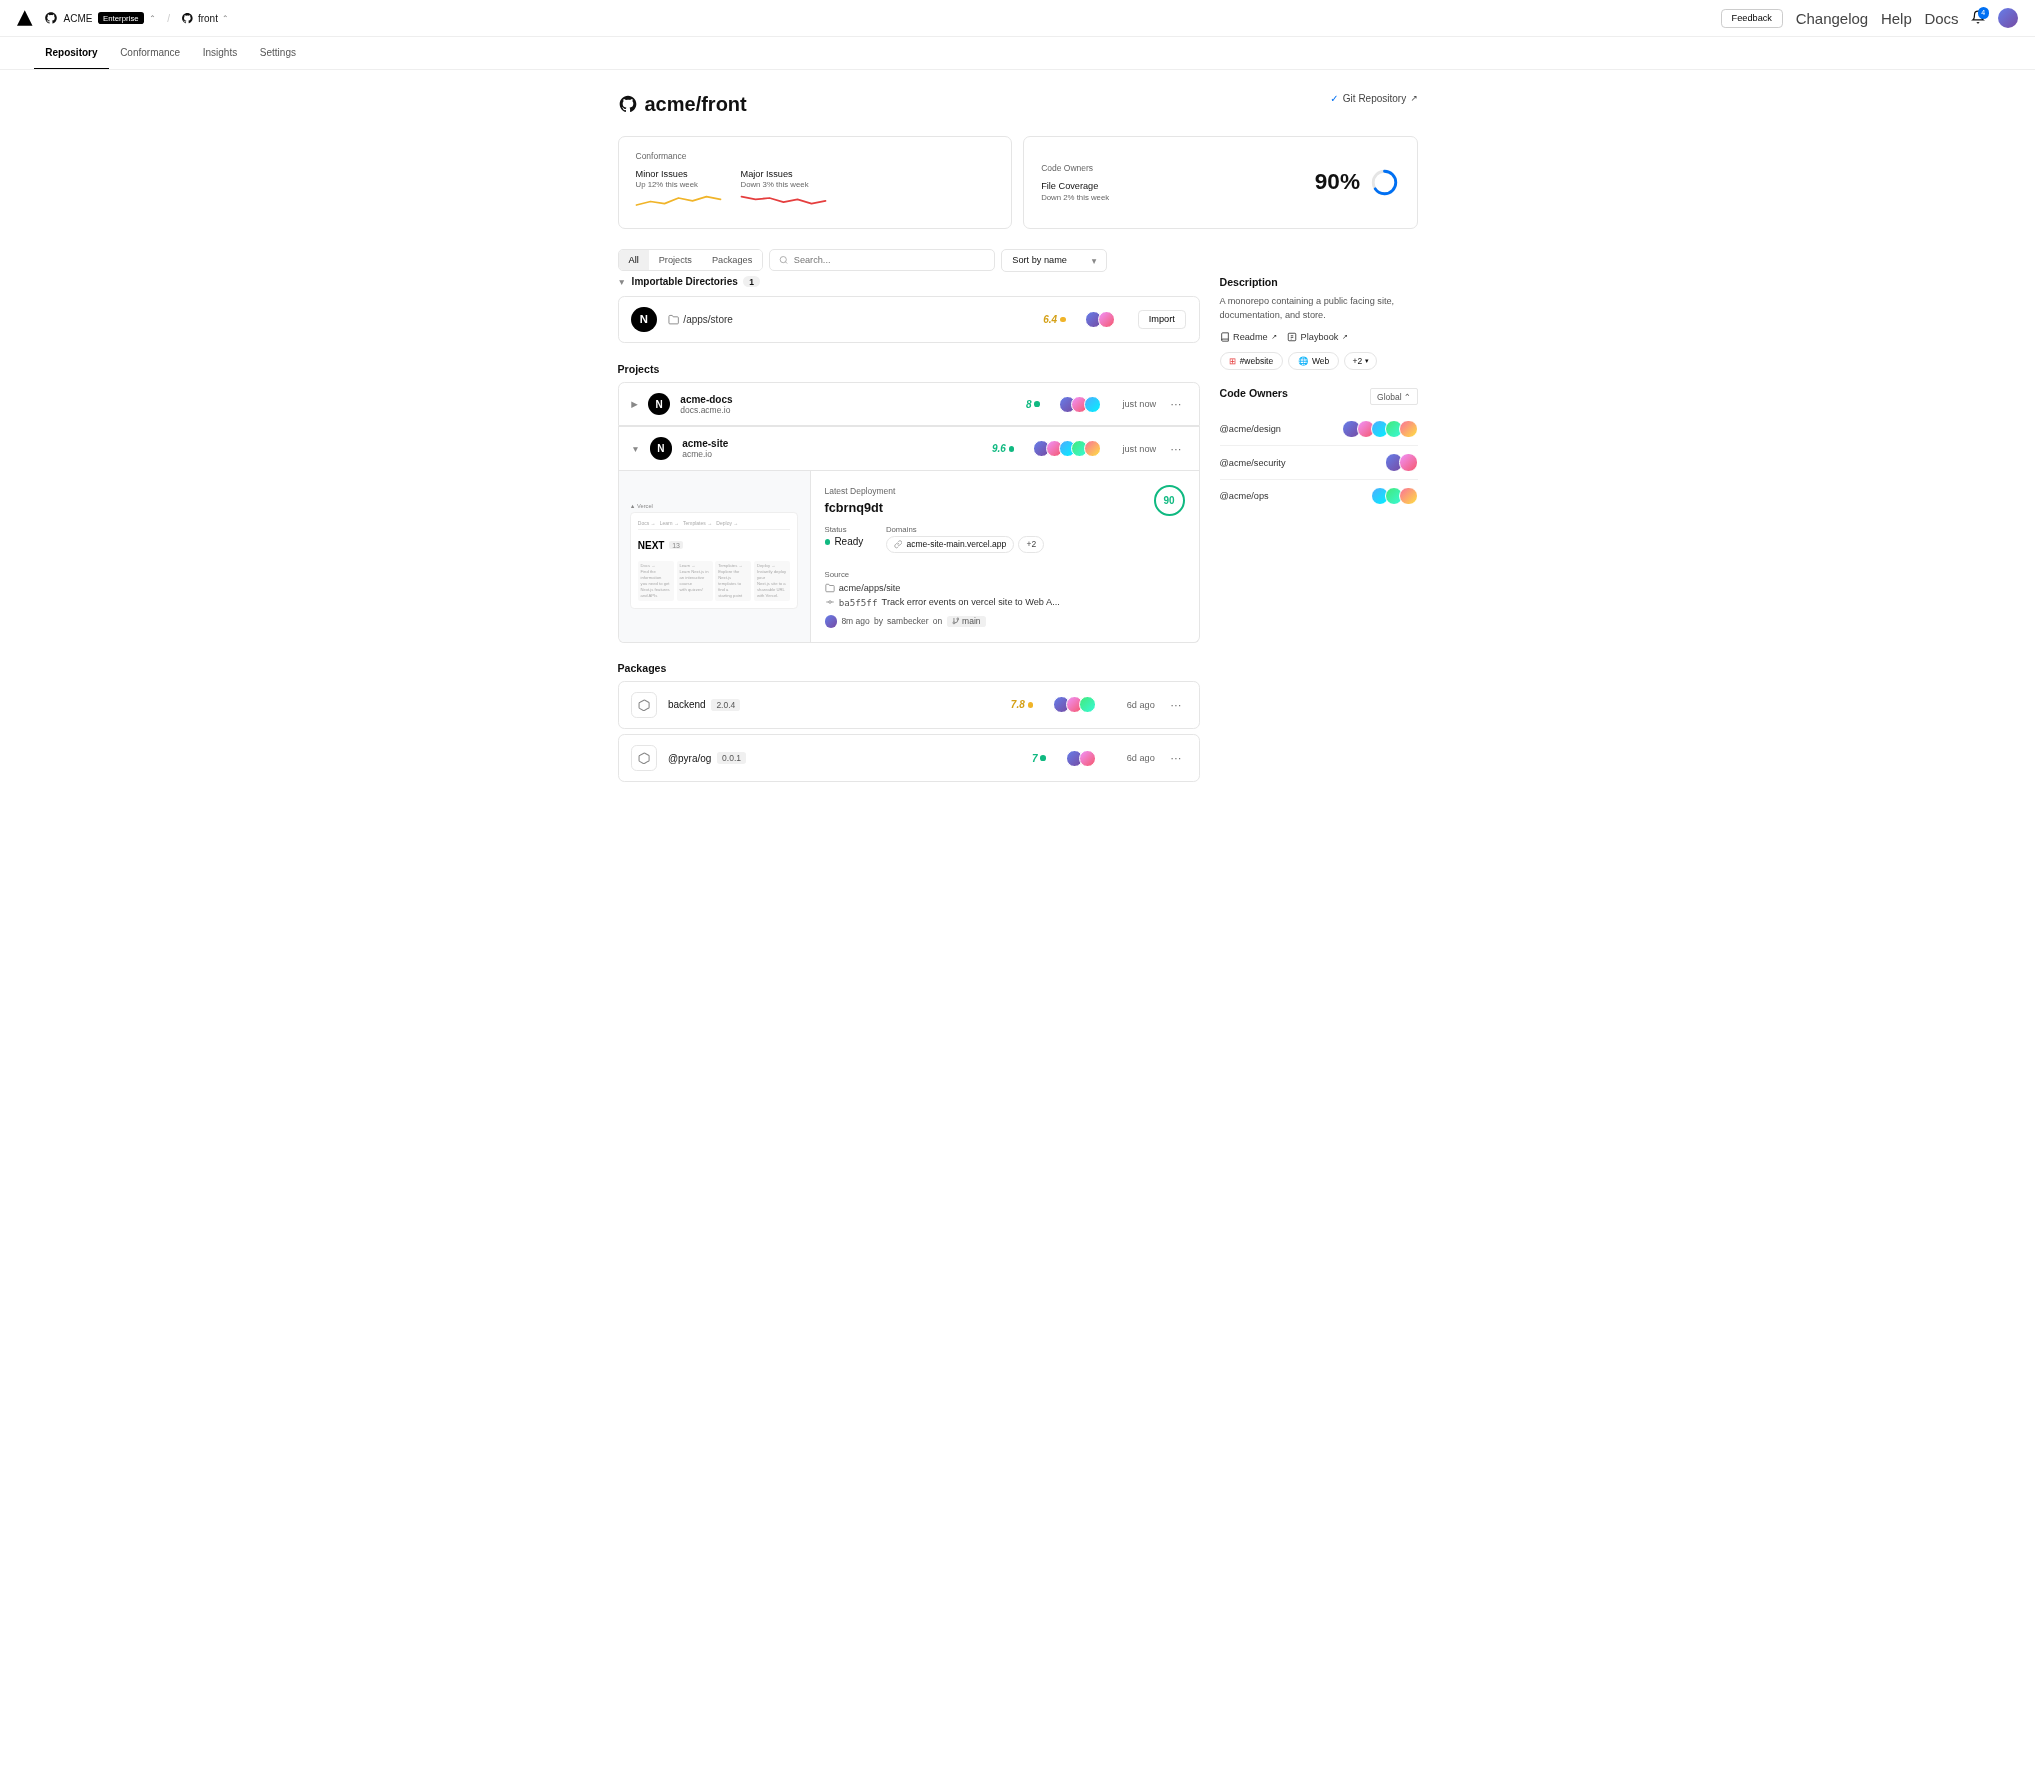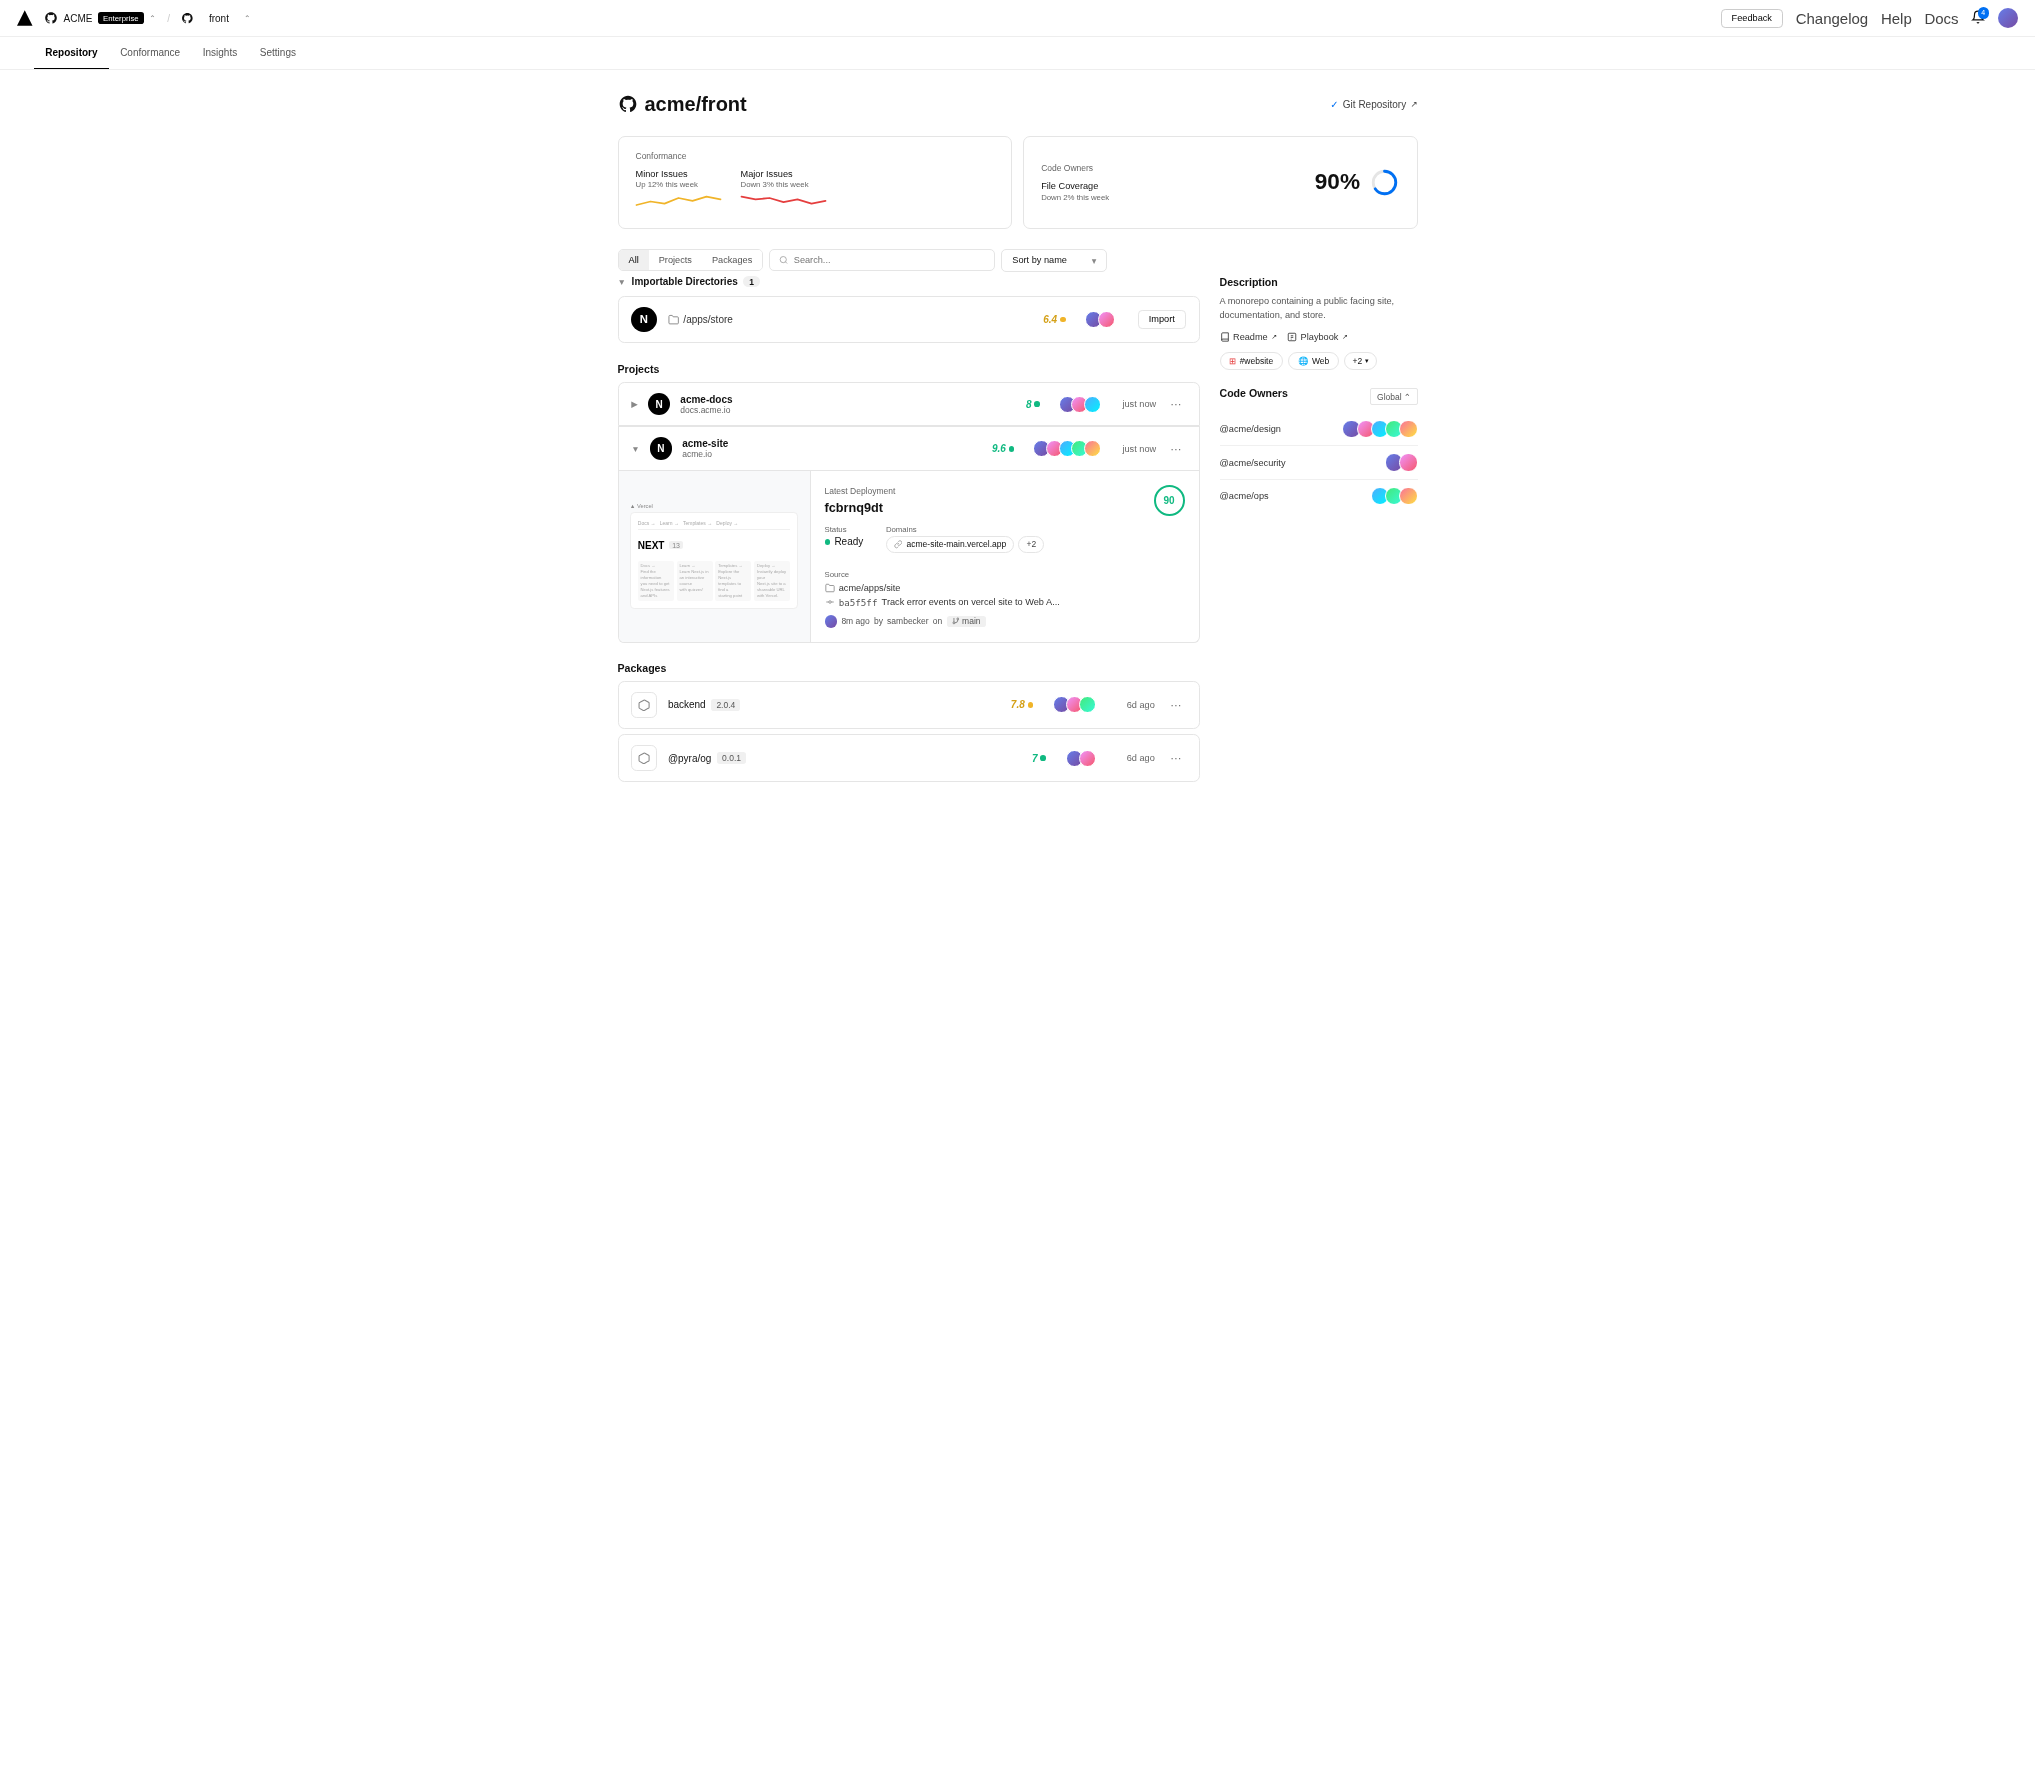--- a/index.html
+++ b/index.html
@@ -17,21 +17,21 @@
     .notif-badge { position: absolute; top: -2.8px; right: -3.5px; background: #0070f3; color: #fff; font-size: 7px; border-radius: 50%; width: 11.3px; height: 11.3px; display: flex; align-items: center; justify-content: center; }
     .avatar-circle { width: 20px; height: 20px; border-radius: 50%; background: linear-gradient(135deg, #667eea, #764ba2); cursor: pointer; }
 
     
     .sub-nav { display: flex; gap: 0; padding: 0 34px; border-bottom: 0.7px solid #eee; }
     .sub-nav-item { padding: 10px 11.3px; font-size: 10px; color: #555; cursor: pointer; border-bottom: 1.4px solid transparent; }
     .sub-nav-item.active { color: #000; font-weight: 600; border-bottom: 1.4px solid #000; }
 
     
     .main { padding: 22.6px 17px; max-width: 834px; margin: 0 auto; }
-    .page-header { display: flex; align-items: center; justify-content: space-between; margin-bottom: 20px; }
+    .page-header { display: flex; align-items: flex-start; justify-content: space-between; margin-bottom: 20px; }
     .page-title { display: flex; align-items: center; gap: 7px; font-size: 20px; font-weight: 700; }
     .git-repo-link { display: flex; align-items: center; gap: 4.2px; font-size: 10px; color: #444; cursor: pointer; }
     .git-repo-link .check-icon { color: #0070f3; }
 
     
     .metrics-row { display: grid; grid-template-columns: 1fr 1fr; gap: 11.3px; margin-bottom: 20px; }
     .metric-card { border: 0.7px solid #e5e5e5; border-radius: 7px; padding: 14px 17px; }
     .metric-card-title { font-size: 8.5px; color: #666; margin-bottom: 8.5px; font-weight: 500; }
     .metric-items { display: flex; gap: 20px; align-items: center; }
     .metric-item { display: flex; flex-direction: column; gap: 1.4px; }
@@ -141,21 +141,21 @@
     <div class="logo-triangle"></div>
     <div style="display:flex;align-items:center;gap:5.7px;">
       <svg width="14" height="14" viewBox="0 0 24 24" fill="currentColor">
           <path d="M12 2C6.477 2 2 6.477 2 12c0 4.418 2.865 8.166 6.839 9.489.5.092.682-.217.682-.482 0-.237-.009-.868-.014-1.703-2.782.604-3.369-1.34-3.369-1.34-.454-1.156-1.11-1.464-1.11-1.464-.908-.62.069-.608.069-.608 1.003.07 1.531 1.03 1.531 1.03.892 1.529 2.341 1.087 2.91.832.092-.647.35-1.088.636-1.338-2.22-.253-4.555-1.11-4.555-4.943 0-1.091.39-1.984 1.029-2.683-.103-.253-.446-1.27.098-2.647 0 0 .84-.269 2.75 1.025A9.578 9.578 0 0112 6.836c.85.004 1.705.114 2.504.336 1.909-1.294 2.747-1.025 2.747-1.025.546 1.377.203 2.394.1 2.647.64.699 1.028 1.592 1.028 2.683 0 3.842-2.339 4.687-4.566 4.935.359.309.678.919.678 1.852 0 1.336-.012 2.415-.012 2.744 0 .267.18.578.688.48C19.138 20.161 22 16.416 22 12c0-5.523-4.477-10-10-10z"></path>
         </svg>
       <span>ACME</span>
       <span class="enterprise-badge">Enterprise</span>
       <span style="color:#888;font-size:7.8px;">⌃</span>
     </div>
     <span style="color:#ccc;">/</span>
-    <div style="display:flex;align-items:center;gap:15px;">
+    <div style="display:flex;align-items:center;gap:4px;">
       <svg width="12.7" height="12.7" viewBox="0 0 24 24" fill="currentColor">
           <path d="M12 2C6.477 2 2 6.477 2 12c0 4.418 2.865 8.166 6.839 9.489.5.092.682-.217.682-.482 0-.237-.009-.868-.014-1.703-2.782.604-3.369-1.34-3.369-1.34-.454-1.156-1.11-1.464-1.11-1.464-.908-.62.069-.608.069-.608 1.003.07 1.531 1.03 1.531 1.03.892 1.529 2.341 1.087 2.91.832.092-.647.35-1.088.636-1.338-2.22-.253-4.555-1.11-4.555-4.943 0-1.091.39-1.984 1.029-2.683-.103-.253-.446-1.27.098-2.647 0 0 .84-.269 2.75 1.025A9.578 9.578 0 0112 6.836c.85.004 1.705.114 2.504.336 1.909-1.294 2.747-1.025 2.747-1.025.546 1.377.203 2.394.1 2.647.64.699 1.028 1.592 1.028 2.683 0 3.842-2.339 4.687-4.566 4.935.359.309.678.919.678 1.852 0 1.336-.012 2.415-.012 2.744 0 .267.18.578.688.48C19.138 20.161 22 16.416 22 12c0-5.523-4.477-10-10-10z"></path>
         </svg>
       <span style="font-weight:500;">front</span>
       <span style="color:#888;font-size:7.8px;">⌃</span>
     </div>
   </div>
   <div class="top-nav-right">
     <button class="feedback-btn">Feedback</button>
     <span class="nav-link">Changelog</span>

